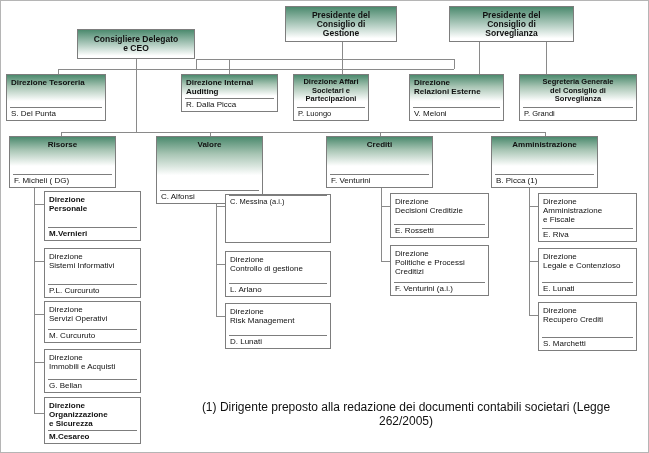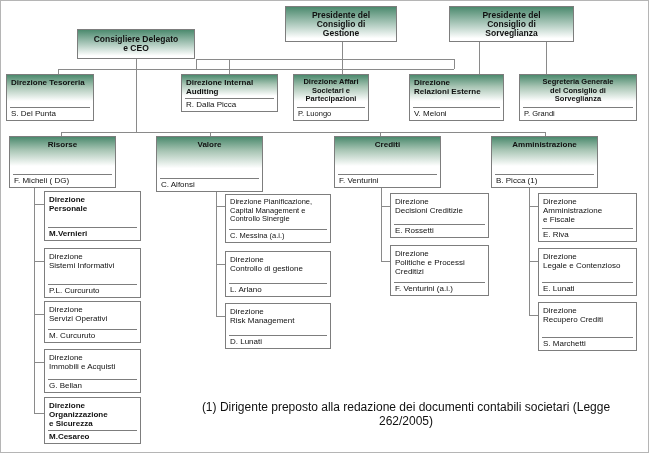--- a/index.html
+++ b/index.html
@@ -80,21 +80,21 @@
   </div>
   <div class="box header" style="left:448px;top:5px;width:125px;height:36px;">
     <div class="title">Presidente del
 Consiglio di Sorveglianza</div>
   </div>
   <div class="box header" style="left:76px;top:28px;width:118px;height:30px;">
     <div class="title">Consigliere Delegato
 e CEO</div>
   </div>
 
-  <div class="box green" style="left:5px;top:73px;width:88px;height:47px;">
+  <div class="box green" style="left:5px;top:73px;width:100px;height:47px;">
     <div class="title">Direzione Tesoreria</div>
     <div class="sep"></div>
     <div class="name">S. Del Punta</div>
   </div>
   <div class="box green" style="left:180px;top:73px;width:97px;height:38px;">
     <div class="title">Direzione Internal
 Auditing</div>
     <div class="sep"></div>
     <div class="name">R. Dalla Picca</div>
   </div>
@@ -117,26 +117,26 @@
 Sorveglianza</div>
     <div class="sep"></div>
     <div class="name">P. Grandi</div>
   </div>
 
   <div class="box green center" style="left:8px;top:135px;width:107px;height:52px;">
     <div class="title">Risorse</div>
     <div class="sep"></div>
     <div class="name">F. Micheli ( DG)</div>
   </div>
-  <div class="box green center" style="left:155px;top:135px;width:107px;height:56px;">
+  <div class="box green center" style="left:155px;top:135px;width:107px;height:68px;">
     <div class="title">Valore</div>
     <div class="sep"></div>
     <div class="name">C. Alfonsi</div>
   </div>
-  <div class="box green center" style="left:325px;top:135px;width:107px;height:52px;margin-left:8px;">
+  <div class="box green center" style="left:325px;top:135px;width:107px;height:52px;">
     <div class="title">Crediti</div>
     <div class="sep"></div>
     <div class="name">F. Venturini</div>
   </div>
   <div class="box green center" style="left:490px;top:135px;width:107px;height:52px;">
     <div class="title">Amministrazione</div>
     <div class="sep"></div>
     <div class="name">B. Picca (1)</div>
   </div>
 
@@ -166,23 +166,20 @@
   </div>
   <div class="box sub boldbox" style="left:43px;top:396px;width:97px;height:47px;">
     <div class="title">Direzione
 Organizzazione
 e Sicurezza</div>
     <div class="sep"></div>
     <div class="name">M.Cesareo</div>
   </div>
 
   <div class="box sub tight" style="left:224px;top:193px;width:106px;height:49px;">
-    <div class="title">Direzione Pianificazione,
-Capital Management e
-Controllo Sinergie</div>
     <div class="sep"></div>
     <div class="name">C. Messina (a.i.)</div>
   </div>
   <div class="box sub" style="left:224px;top:250px;width:106px;height:46px;">
     <div class="title">Direzione
 Controllo di gestione</div>
     <div class="sep"></div>
     <div class="name">L. Arlano</div>
   </div>
   <div class="box sub" style="left:224px;top:302px;width:106px;height:46px;">

